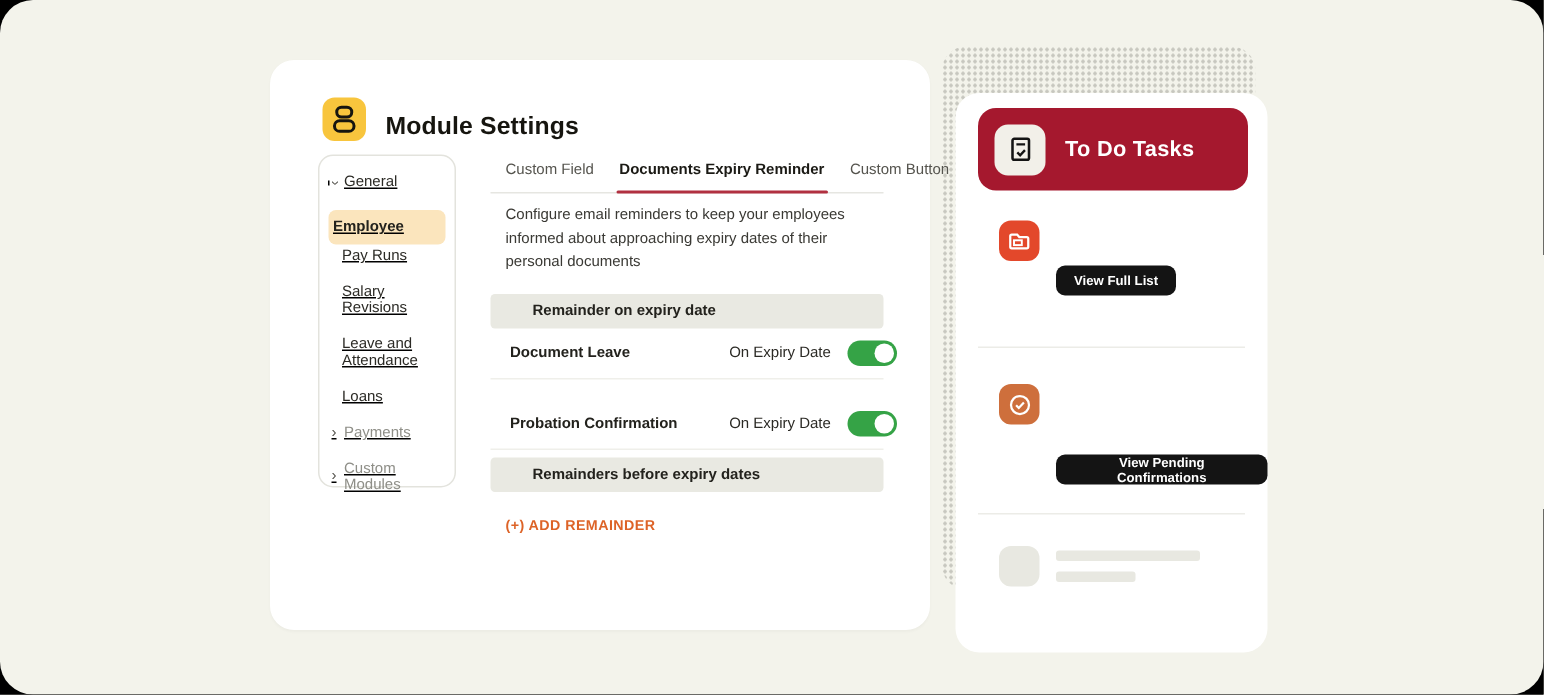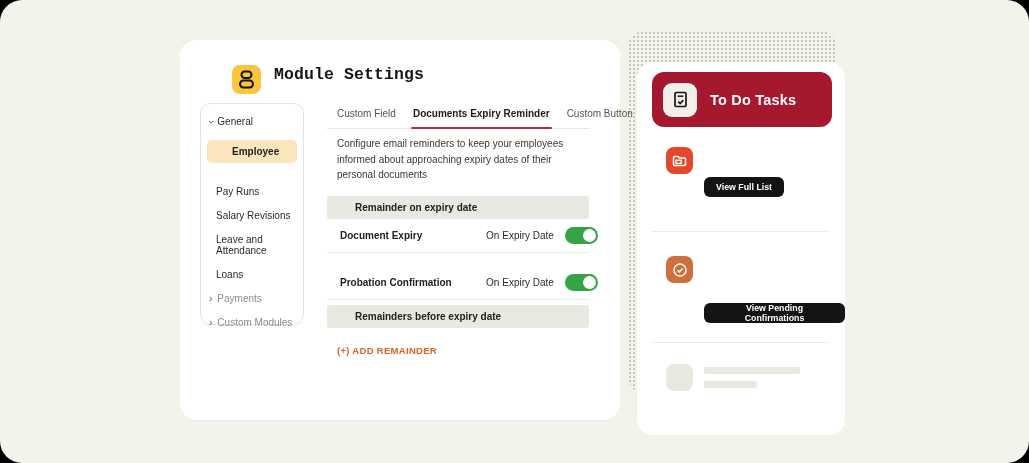--- a/index.html
+++ b/index.html
@@ -1,31 +1,31 @@
 <!DOCTYPE html>
 <html><head>
 <meta charset="utf-8">
 <style>
   * { margin:0; padding:0; box-sizing:border-box; }
   html,body { width:1029px; height:463px; background:#000; font-family:"Liberation Sans", sans-serif; }
   .canvas { position:relative; width:1029px; height:463px; background:#F3F3EB; border-radius:22px; overflow:hidden; }
 
   
   .card-left { position:absolute; left:180px; top:40px; width:440px; height:380px; background:#fff; border-radius:16px; box-shadow:0 1px 2px rgba(0,0,0,0.03); }
-  .ms-header { position:absolute; left:52px; top:25px; display:flex; align-items:flex-start; gap:13px;font-family:Liberation Mono, monospace; }
+  .ms-header { position:absolute; left:35px; top:25px; display:flex; align-items:flex-end; gap:13px; }
   .logo-tile { width:29px; height:29px; border-radius:8px; background:#F8C53D; display:flex; align-items:center; justify-content:center; }
   .ms-title { font-size:16.5px; font-weight:bold; color:#16150F; letter-spacing:.1px; }
 
   
-  .sidebar { position:absolute; left:20px; top:63px; width:104px; height:222px; border:1px solid #E3E3DD; border-radius:10px; background:#fff; padding:12px 8px; }
+  .sidebar { position:absolute; left:32px; top:63px; width:92px; height:222px; border:1px solid #E3E3DD; border-radius:10px; background:#fff; padding:12px 8px;text-decoration:underline; }
   .side-row { display:flex; align-items:center; gap:5px; font-size:10px; color:#2B2A25; margin-bottom:13px; }
   .side-row.muted { color:#8E8E87; }
   .chev { display:inline-block; font-size:10px; line-height:1; color:#55544E; }
   .chev.down { transform:rotate(90deg); }
-  .side-pill { background:#FBE5BD; border-radius:5px; font-weight:bold; font-size:10px; color:#23221D; padding:6px 25px; margin:0 0 23px -2px; width:calc(100% + 4px); }
+  .side-pill { background:#FBE5BD; border-radius:5px; font-weight:bold; font-size:10px; color:#23221D; padding:6px 3px; margin:0 0 2px -2px; width:calc(100% + 4px); }
   .side-item { font-size:10px; color:#2B2A25; padding-left:7px; margin-bottom:13px; }
 
   
   .main-col { position:absolute; left:147px; top:68px; width:262px; }
   .tabbar { display:flex; gap:17px; border-bottom:1px solid #E6E6E1; padding:0 0 9px 10px; position:relative; }
   .tab { font-size:10px; color:#55544E; white-space:nowrap; cursor:pointer; }
   .tab.active { font-weight:bold; color:#1B1A15; position:relative; }
   .tab.active::after { content:""; position:absolute; left:-2px; right:-2px; bottom:-10px; height:2.5px; background:#B13040; border-radius:2px; }
   .rem-heading { font-size:11.5px; font-weight:bold; color:#1B1A15; margin:13px 0 0 10px; }
   .rem-desc { font-size:10px; color:#3A3934; line-height:1.55; margin:7px 0 0 10px; width:250px; }
@@ -110,36 +110,36 @@
       <div class="rem-desc">
         <span>Configure email reminders to keep your employees informed</span>
         <span>about approaching expiry dates of their personal documents</span>
       </div>
 
       <div class="table">
 
         <div class="group-row">Remainder on expiry date</div>
 
         <div class="data-row">
-          <div class="cell-name">Document Expiry</div>
+          <div class="cell-name">Document Leave</div>
           <div class="cell-sched">On Expiry Date</div>
           <div class="toggle">
               <div class="knob"></div>
             </div>
         </div>
         <div class="row-gap"></div>
         <div class="data-row">
           <div class="cell-name">Probation Confirmation</div>
           <div class="cell-sched">On Expiry Date</div>
           <div class="toggle">
               <div class="knob"></div>
             </div>
         </div>
 
-        <div class="group-row">Remainders before expiry date</div>
+        <div class="group-row">Remainders before expiry dates</div>
       </div>
 
       <div class="add-link">(+) ADD REMAINDER</div>
     </div>
   </div>
 
   <div class="dots"></div>
 
   <div class="card-right">
     <div class="todo-header">

